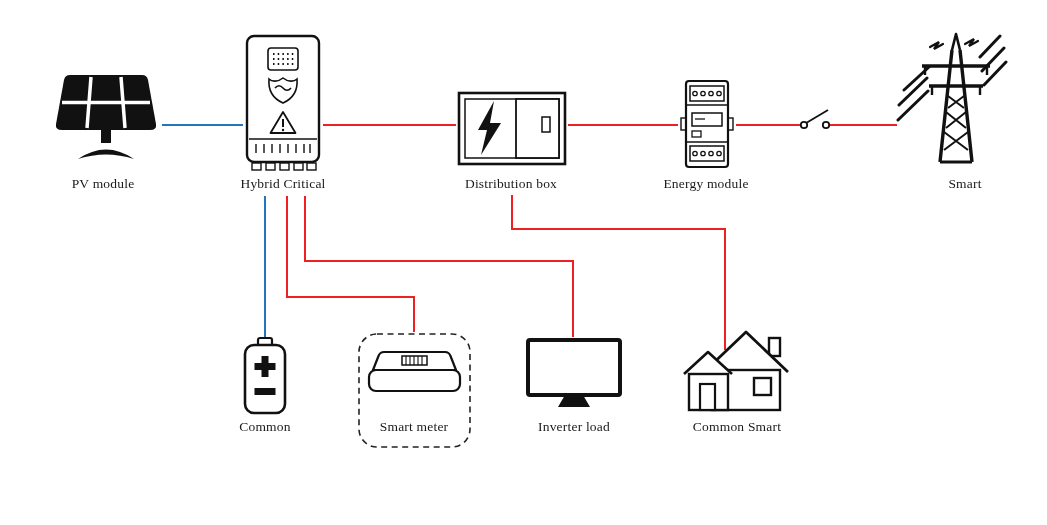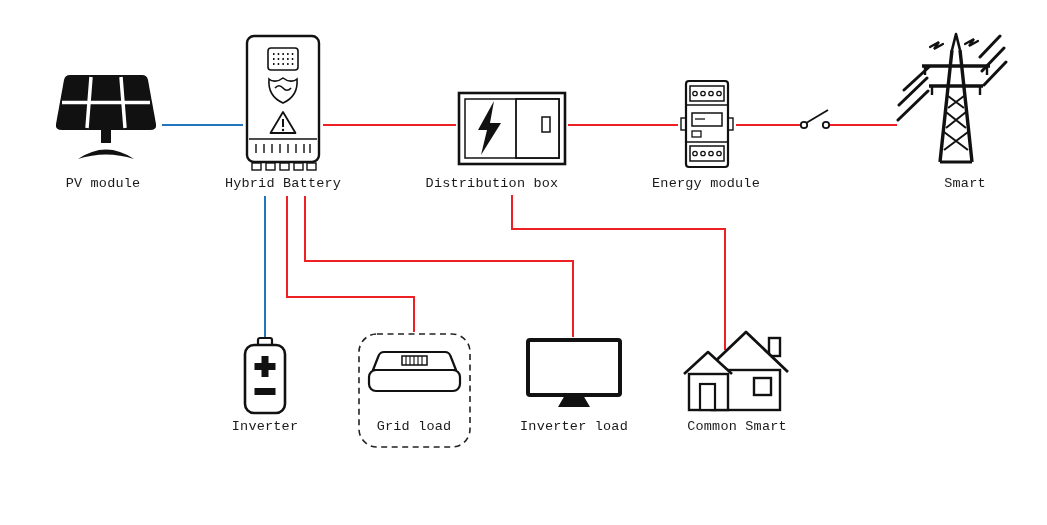--- a/index.html
+++ b/index.html
@@ -1,17 +1,17 @@
 <!DOCTYPE html>
 <html><head>
 <meta charset="utf-8">
 <style>
   html,body{margin:0;padding:0;background:#ffffff;}
   .canvas{position:relative;width:1047px;height:525px;background:#fff;overflow:hidden;
-          font-family:Liberation Mono, monospace;text-align:center;}
+          font-family:Liberation Serif, serif;text-align:center;}
   .wires{position:absolute;left:0;top:0;}
   .wire{fill:none;stroke-width:2;}
   .node-icon{position:absolute;line-height:0;}
   .label{position:absolute;transform:translateX(-50%);font-size:13.5px;color:#1a1a1a;
          white-space:nowrap;letter-spacing:.2px;}
 </style>
 </head>
 <body>
 
 <div class="canvas">
@@ -156,22 +156,22 @@
       <path d="M22,46 L64,6 L106,46" fill="#fff" stroke="#111" stroke-width="2.8" stroke-linejoin="round"></path>
       <rect x="30" y="44" width="68" height="40" fill="#fff" stroke="#111" stroke-width="2.4"></rect>
       <path d="M2,48 L26,26 L50,48" fill="#fff" stroke="#111" stroke-width="2.6" stroke-linejoin="round"></path>
       <rect x="7" y="48" width="39" height="36" fill="#fff" stroke="#111" stroke-width="2.4"></rect>
       <rect x="18" y="58" width="15" height="26" fill="#fff" stroke="#111" stroke-width="2.2"></rect>
       <rect x="72" y="52" width="17" height="17" fill="#fff" stroke="#111" stroke-width="2.4"></rect>
     </svg>
   </div>
 
   <div class="label" style="left:103px;top:176px">PV module</div>
-  <div class="label" style="left:283px;top:176px">Hybrid Battery</div>
-  <div class="label" style="left:492px;top:176px">Distribution box</div>
+  <div class="label" style="left:283px;top:176px">Hybrid Critical</div>
+  <div class="label" style="left:511px;top:176px">Distribution box</div>
   <div class="label" style="left:706px;top:176px">Energy module</div>
   <div class="label" style="left:965px;top:176px">Smart</div>
-  <div class="label" style="left:265px;top:419px">Inverter</div>
-  <div class="label" style="left:414px;top:419px">Grid load</div>
+  <div class="label" style="left:265px;top:419px">Common</div>
+  <div class="label" style="left:414px;top:419px">Smart meter</div>
   <div class="label" style="left:574px;top:419px">Inverter load</div>
   <div class="label" style="left:737px;top:419px">Common Smart</div>
 
 </div>
 
 </body></html>

